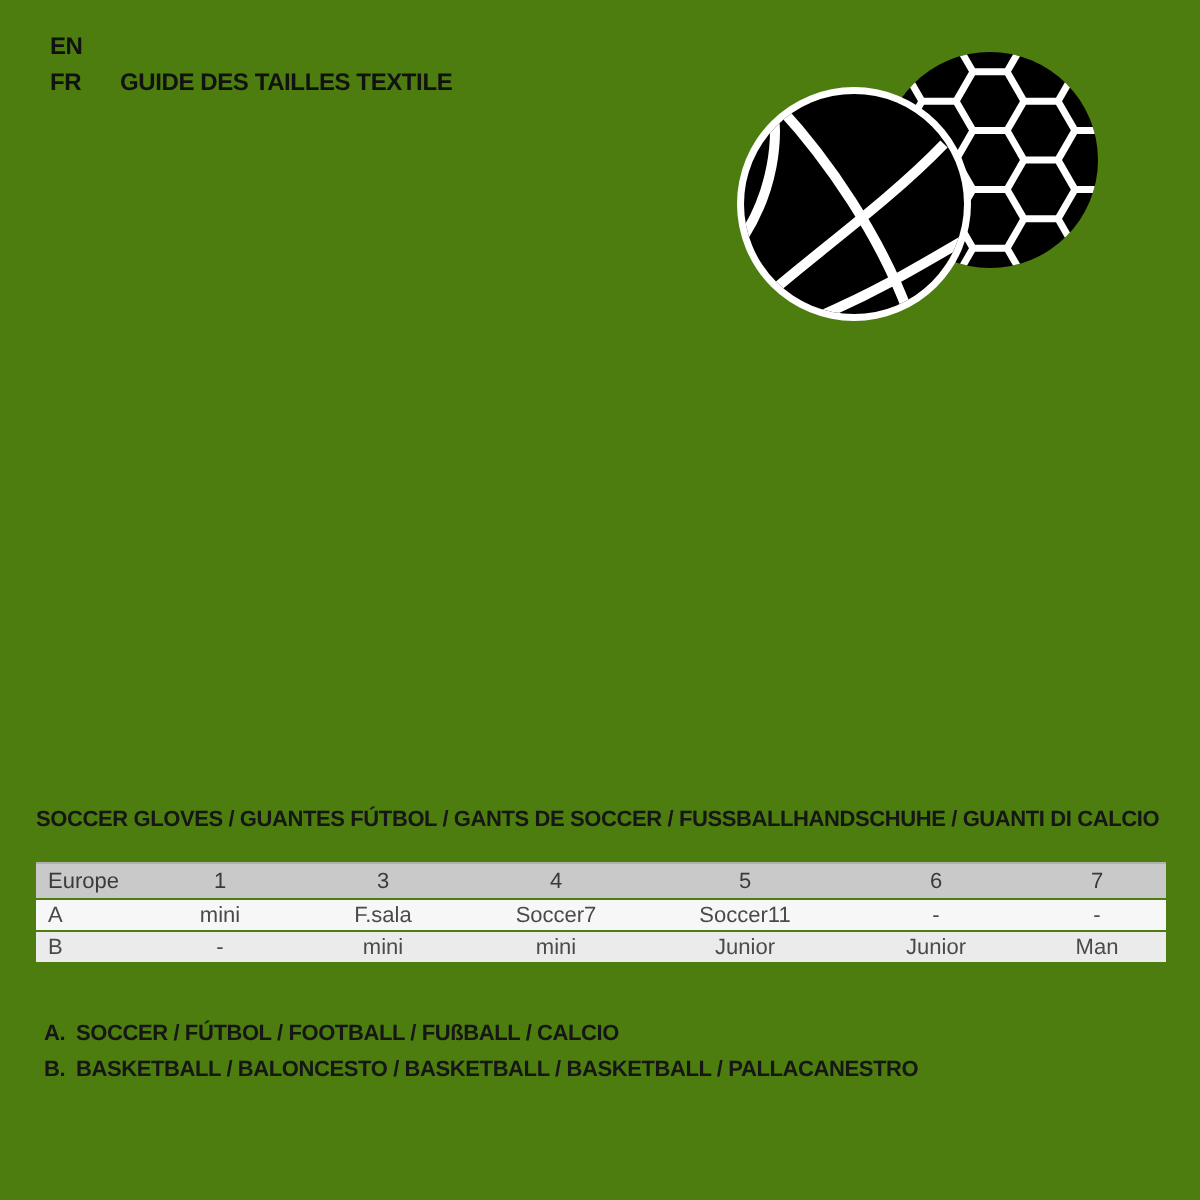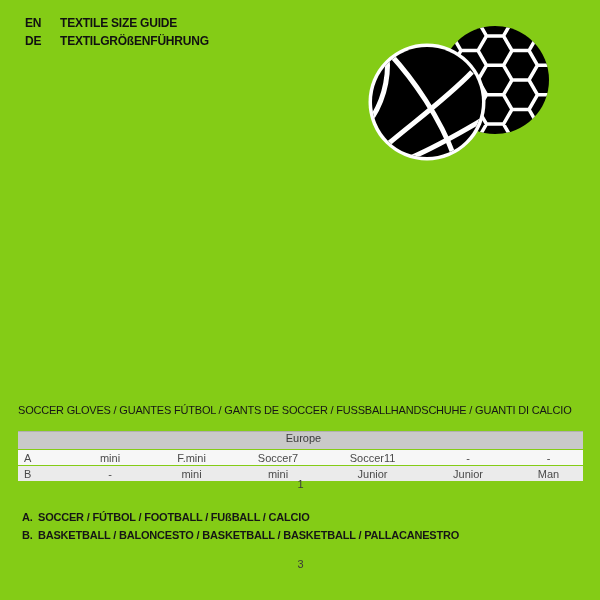--- a/index.html
+++ b/index.html
@@ -1,36 +1,36 @@
 <!DOCTYPE html>
 <html><head>
 <meta charset="utf-8">
 <style>
   html,body{margin:0;padding:0;background:#fff;}
   .canvas{
-    position:relative;width:600px;height:600px;background:#84cc16;overflow:hidden;
+    position:relative;width:600px;height:600px;background:#4d7c0f;overflow:hidden;
     font-family:"Liberation Sans","DejaVu Sans",sans-serif;color:#111;
   }
   
   .lang-list{position:absolute;left:25px;top:14px;}
   .lang-row{display:flex;line-height:18px;font-size:12px;font-weight:bold;letter-spacing:-0.2px;}
   .lang-code{width:35px;flex:0 0 35px;}
   .lang-label{white-space:nowrap;}
   
   .balls{position:absolute;left:352px;top:6px;}
   
   .table-title{
     position:absolute;left:18px;top:404px;width:570px;
-    font-size:11px;font-weight:normal;letter-spacing:-0.2px;white-space:nowrap;color:#161616;
+    font-size:11px;font-weight:bold;letter-spacing:-0.2px;white-space:nowrap;color:#161616;
   }
   
   .size-table{position:absolute;left:18px;top:431px;width:565px;font-size:11px;color:#4a4a4a;}
   .thead{
     display:flex;align-items:center;height:17px;
-    background:var(--header-bg,#c9c9c9);border-top:1px solid #b0b0b0;color:#3a3a3a;flex-direction:column;
+    background:var(--header-bg,#c9c9c9);border-top:1px solid #b0b0b0;color:#3a3a3a;
   }
   .trow{display:flex;align-items:center;height:15px;margin-top:1px;}
   .trow.r0{background:var(--row-a-bg,#f7f7f7);}
   .trow.r1{background:var(--row-b-bg,#ebebeb);}
   .cell{white-space:nowrap;overflow:hidden;text-align:center;}
   .c0{flex:0 0 46px;text-align:left;padding-left:6px;}
   .c1{flex:0 0 80px;}
   .c2{flex:0 0 83px;}
   .c3{flex:0 0 90px;}
   .c4{flex:0 0 99px;}
@@ -43,25 +43,24 @@
   .legend-text{white-space:nowrap;}
 </style>
 </head>
 <body style="--header-bg: #c9c9c9; --row-a-bg: #f7f7f7; --row-b-bg: #ebebeb; --ball: #000000;">
 
 <div class="canvas">
 
   <div class="lang-list">
       <div class="lang-row">
         <span class="lang-code">EN</span>
-        <span class="lang-label">TEXTILE SIZE GUIDE</span>
       </div>
       <div class="lang-row">
-        <span class="lang-code">DE</span>
-        <span class="lang-label">TEXTILGRÖßENFÜHRUNG</span>
+        <span class="lang-code">FR</span>
+        <span class="lang-label">GUIDE DES TAILLES TEXTILE</span>
       </div>
     </div>
 
   <svg class="balls" width="212" height="176" viewBox="0 0 212 176">
     <defs>
       <clipPath id="clipSoccer">
           <circle cx="143" cy="74" r="54"></circle>
         </clipPath>
       <clipPath id="clipBasket">
           <circle cx="75" cy="96" r="55"></circle>
@@ -108,21 +107,21 @@
         <div class="cell c2">3</div>
         <div class="cell c3">4</div>
         <div class="cell c4">5</div>
         <div class="cell c5">6</div>
         <div class="cell c6">7</div>
       </div>
     <div>
         <div class="trow r0">
           <div class="cell c0">A</div>
           <div class="cell c1">mini</div>
-          <div class="cell c2">F.mini</div>
+          <div class="cell c2">F.sala</div>
           <div class="cell c3">Soccer7</div>
           <div class="cell c4">Soccer11</div>
           <div class="cell c5">-</div>
           <div class="cell c6">-</div>
         </div>
         <div class="trow r1">
           <div class="cell c0">B</div>
           <div class="cell c1">-</div>
           <div class="cell c2">mini</div>
           <div class="cell c3">mini</div>

